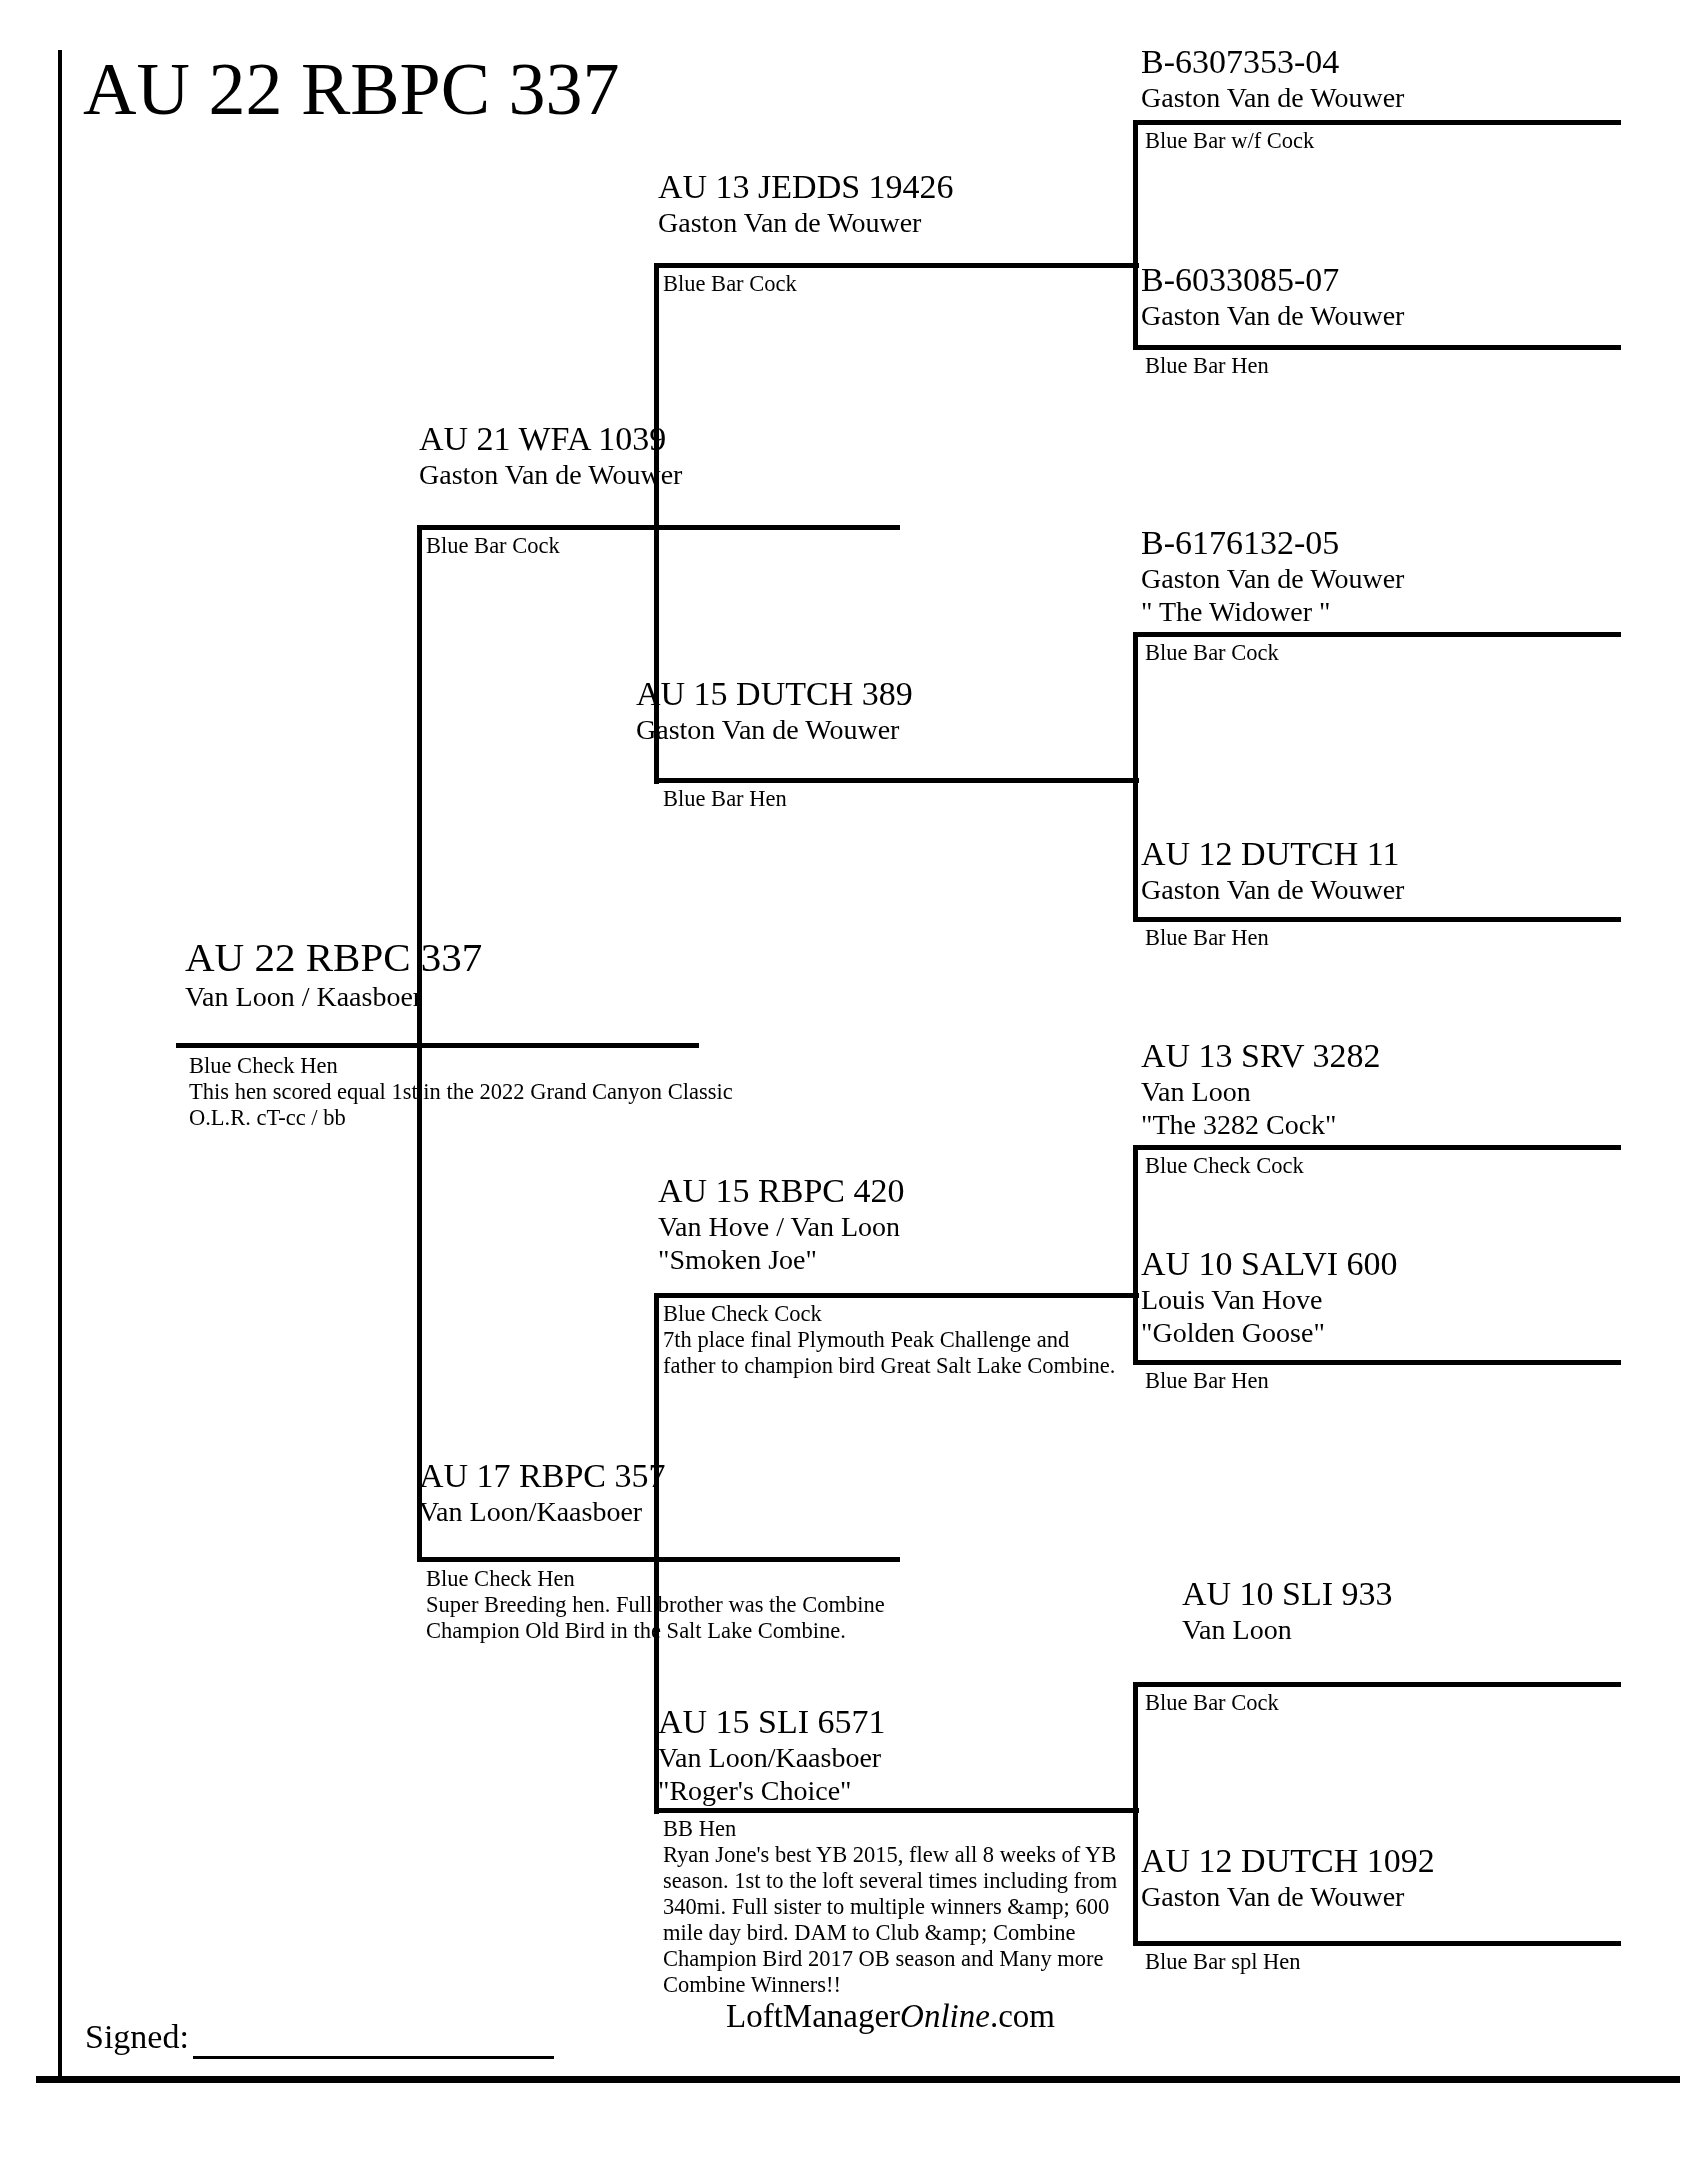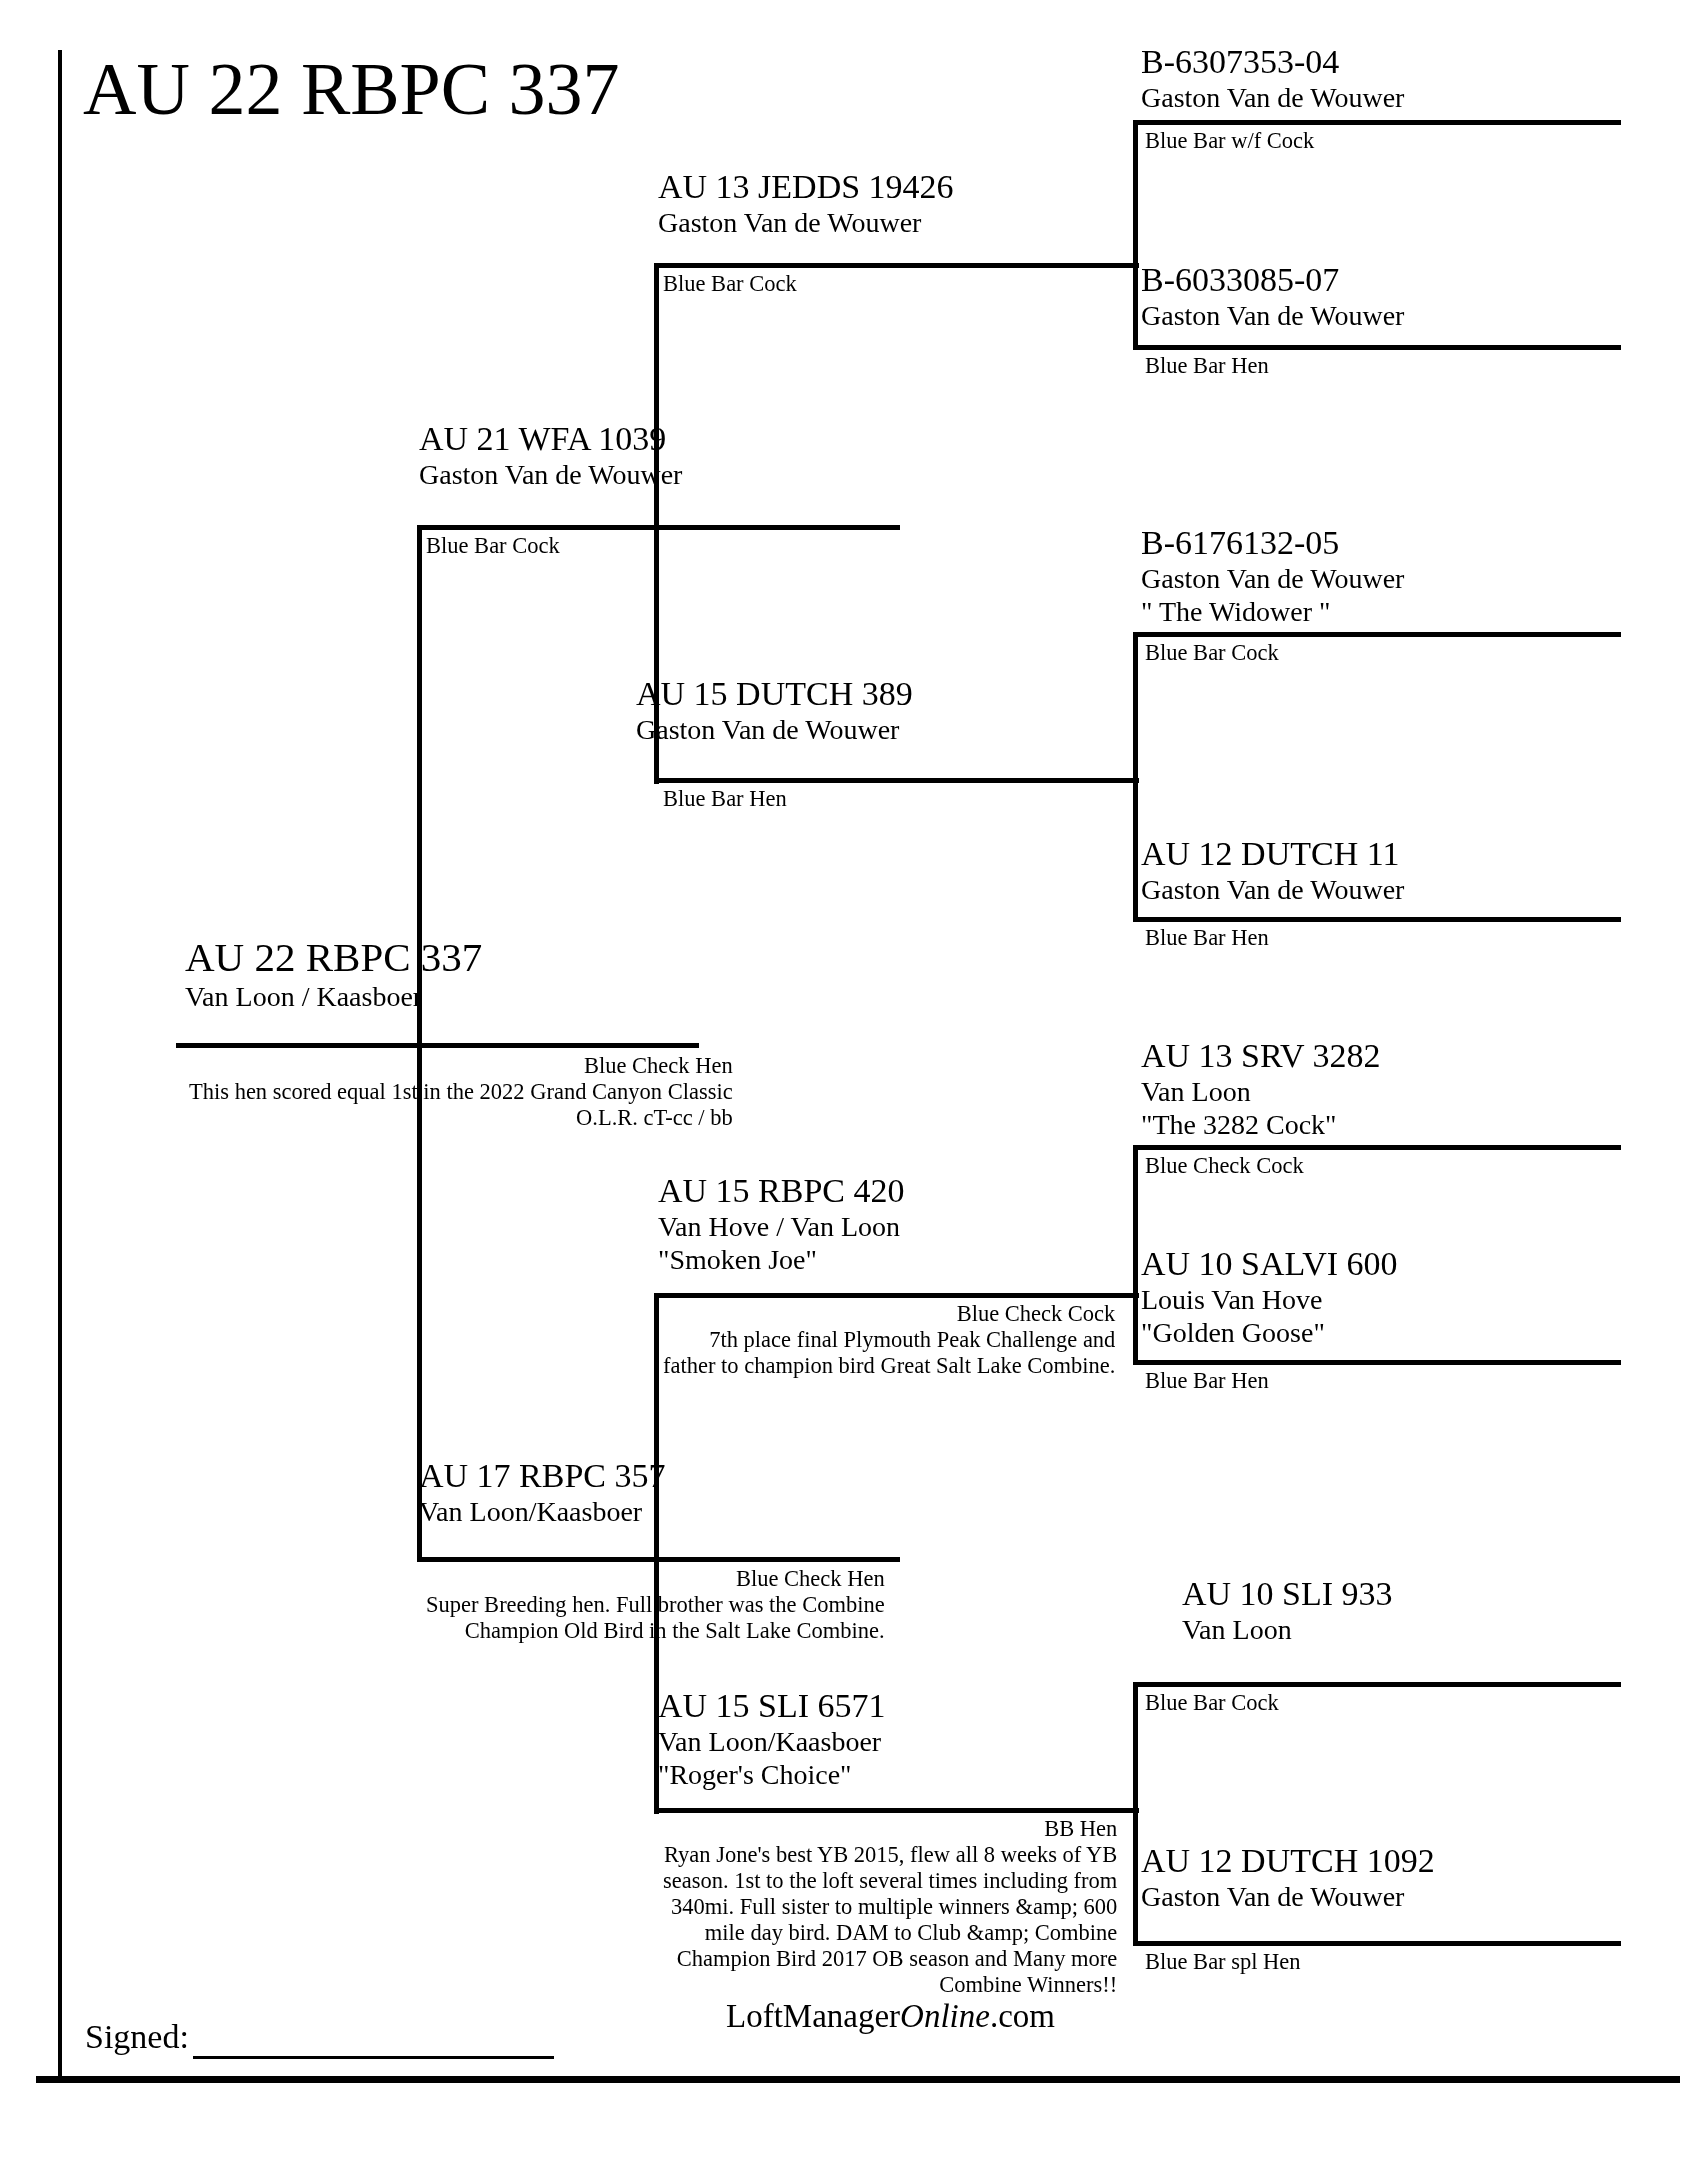--- a/index.html
+++ b/index.html
@@ -11,21 +11,21 @@
     color:#000;
     overflow:hidden;
   }
   .hline, .vline { position:absolute; background:#000; }
   .bird { position:absolute; white-space:nowrap; }
   .ring   { font-size:34px; line-height:1.12; }
   .ring-xl{ font-size:41px; line-height:1.1; }
   .strain { font-size:28px; line-height:1.18; }
   .quote  { font-size:28px; line-height:1.18; }
   .below  { position:absolute; white-space:nowrap; }
-  .lbl, .remark { font-size:22.5px; line-height:26px;text-align:right; }
+  .lbl, .remark { font-size:22.5px; line-height:26px; }
   #header-title { position:absolute; left:83px; top:52px; font-size:74px; line-height:1; white-space:nowrap; }
   #header-strain{ position:absolute; left:87px; top:153px; font-size:42px; line-height:1; white-space:nowrap; }
   #signed { position:absolute; left:85px; top:2018px; font-size:34px; white-space:nowrap; }
   #brand  { position:absolute; left:726px; top:1998px; font-size:33px;
             font-family:Liberation Serif, serif; white-space:nowrap; }
   #brand .it { font-style:italic; }
 </style>
 </head>
 <body>
 
@@ -108,21 +108,21 @@
     <div class="ring">AU 15 RBPC 420</div>
     <div class="strain">Van Hove / Van Loon</div>
     <div class="quote">"Smoken Joe"</div>
   </div>
   <div class="below" style="left:663px; top:1301px;">
     <div class="lbl">Blue Check Cock</div>
     <div class="remark">7th place final Plymouth Peak Challenge and</div>
     <div class="remark">father to champion bird Great Salt Lake Combine.</div>
   </div>
 
-  <div class="bird" style="left:658px; bottom:375px; padding-bottom:17px;">
+  <div class="bird" style="left:658px; bottom:375px; padding-bottom:1px;">
     <div class="ring">AU 15 SLI 6571</div>
     <div class="strain">Van Loon/Kaasboer</div>
     <div class="quote">"Roger's Choice"</div>
   </div>
   <div class="below" style="left:663px; top:1816px;">
     <div class="lbl">BB Hen</div>
     <div class="remark">Ryan Jone's best YB 2015, flew all 8 weeks of YB</div>
     <div class="remark">season. 1st to the loft several times including from</div>
     <div class="remark">340mi. Full sister to multiple winners &amp;amp; 600</div>
     <div class="remark">mile day bird. DAM to Club &amp;amp; Combine</div>

